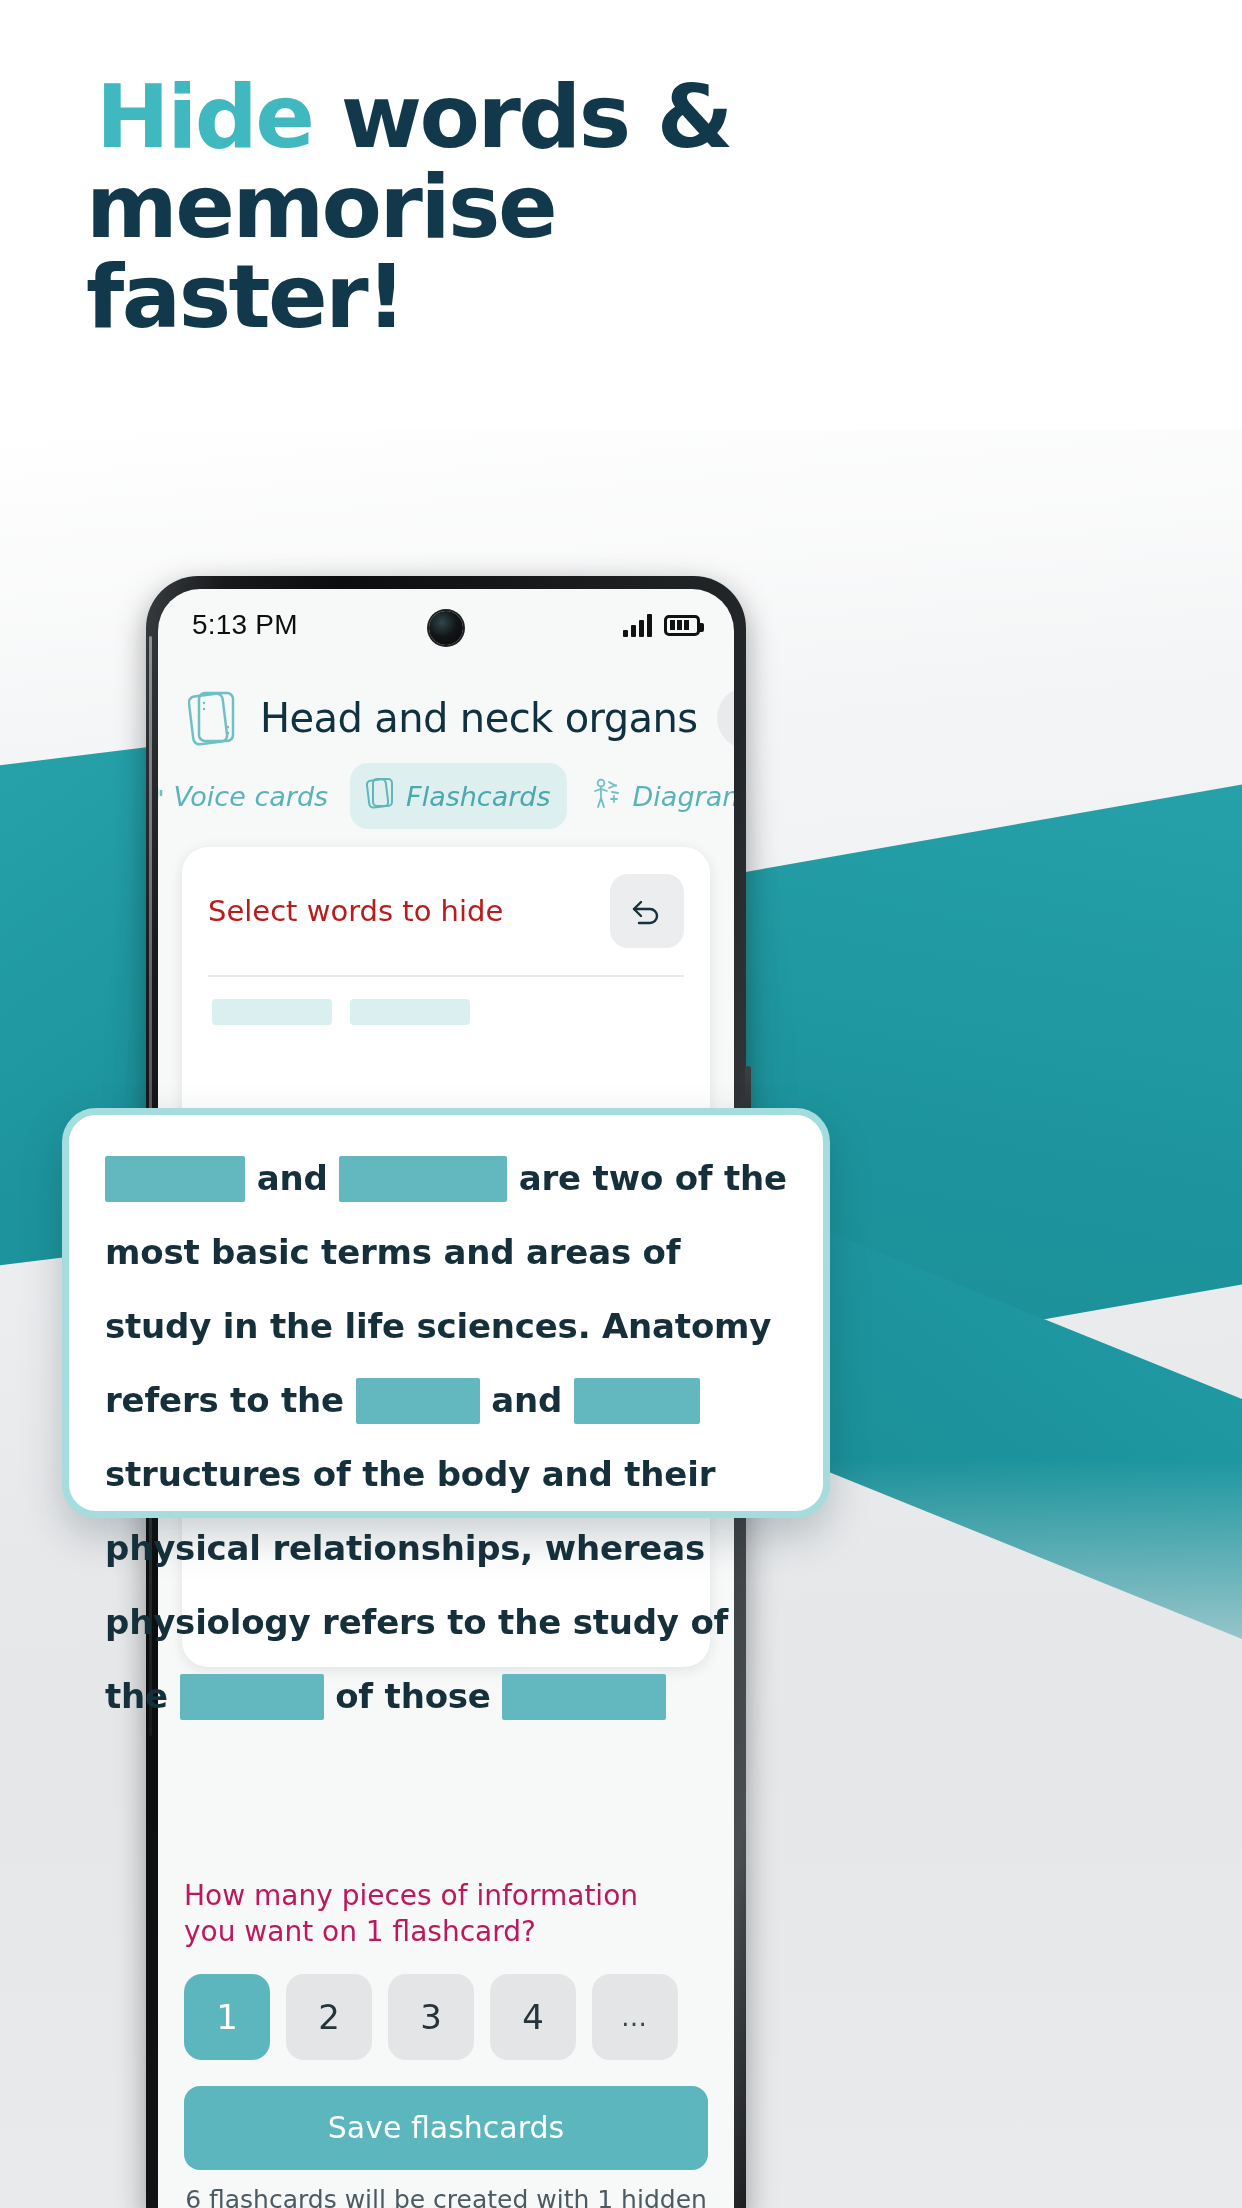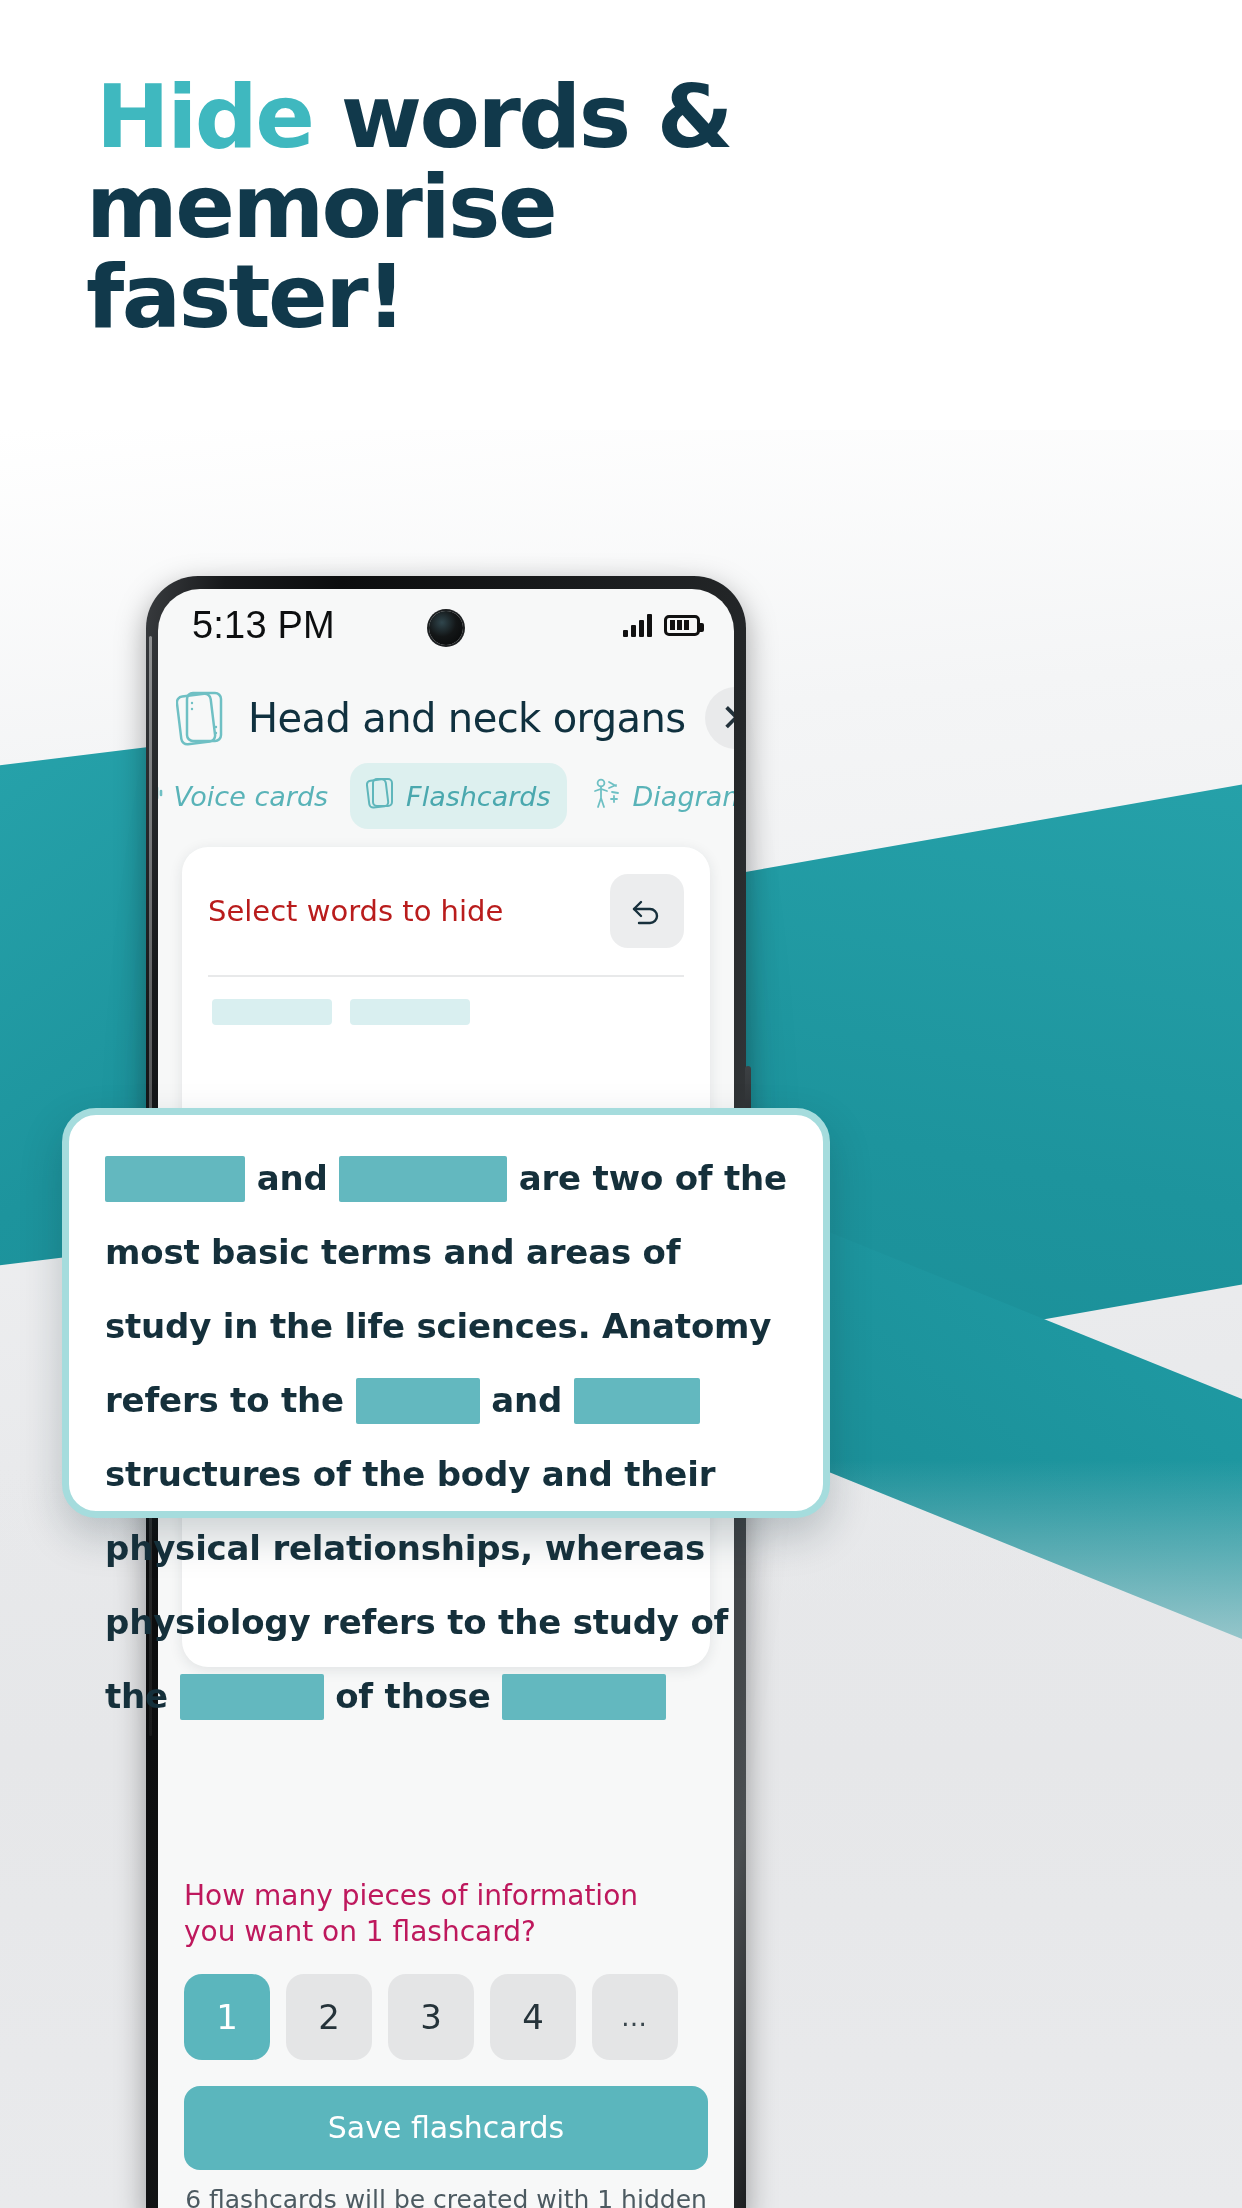--- a/index.html
+++ b/index.html
@@ -96,21 +96,21 @@
   }
 
   
   .status-bar {
     position:relative; height:72px;
     display:flex; align-items:center;
     padding:0 34px;
     color:#0d0f10;
     font-family:"Liberation Sans", sans-serif;
   }
-  .status-time { font-size:38px; font-weight:500; letter-spacing:.2px; }
+  .status-time { font-size:28px; font-weight:500; letter-spacing:.2px; }
   .status-right { margin-left:auto; display:flex; align-items:center; gap:12px; }
   .punchhole {
     position:absolute; left:50%; top:22px; transform:translateX(-50%);
     width:34px; height:34px; border-radius:50%;
     background:radial-gradient(circle at 38% 34%, #30464d 0%, #131617 46%, #050607 100%);
     box-shadow:0 0 0 2px #1d2022;
   }
   .sig-bars { display:flex; align-items:flex-end; gap:3px; height:24px; }
   .sig-bars i { display:block; width:5px; background:#111; border-radius:1px; }
   .sig-bars i:nth-child(1){height:7px;}
@@ -121,21 +121,21 @@
     position:relative; width:36px; height:21px;
     border:3px solid #111; border-radius:5px;
     display:flex; align-items:center; gap:2px; padding:0 3px;
   }
   .batt::after{ content:""; position:absolute; right:-7px; top:5px; width:5px; height:9px; background:#111; border-radius:0 2px 2px 0;}
   .batt i { display:block; width:5px; height:10px; background:#111; }
 
   
   .app-header {
     display:flex; align-items:center; gap:20px;
-    padding:26px 28px 10px 18px;
+    padding:26px 28px 10px 30px;
   }
   .stack-icon { width:52px; height:62px; flex:none; }
   .app-title {
     font-family:"DejaVu Sans", sans-serif;
     font-size:40px; font-weight:400; color:#10313f;
     letter-spacing:-.6px; white-space:nowrap;
   }
   .close-btn {
     margin-left:auto; flex:none;
     width:62px; height:62px; border-radius:50%;

